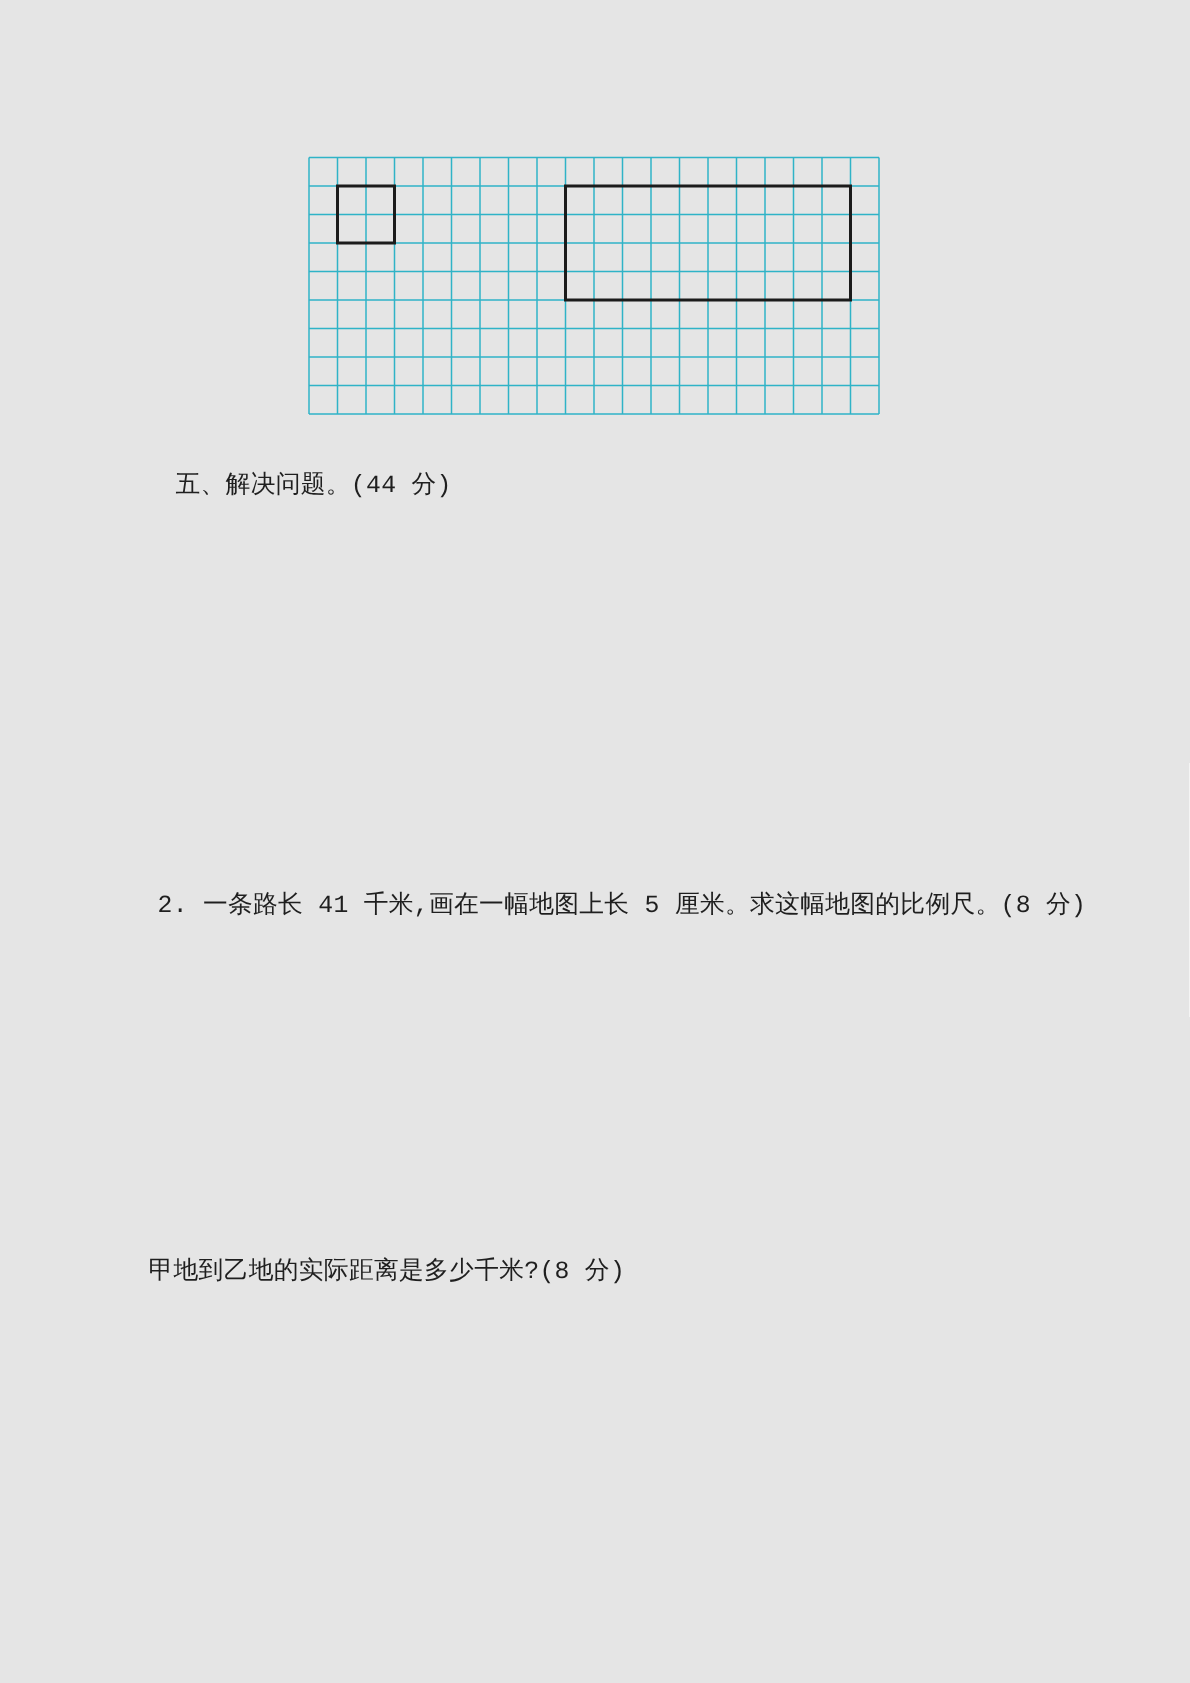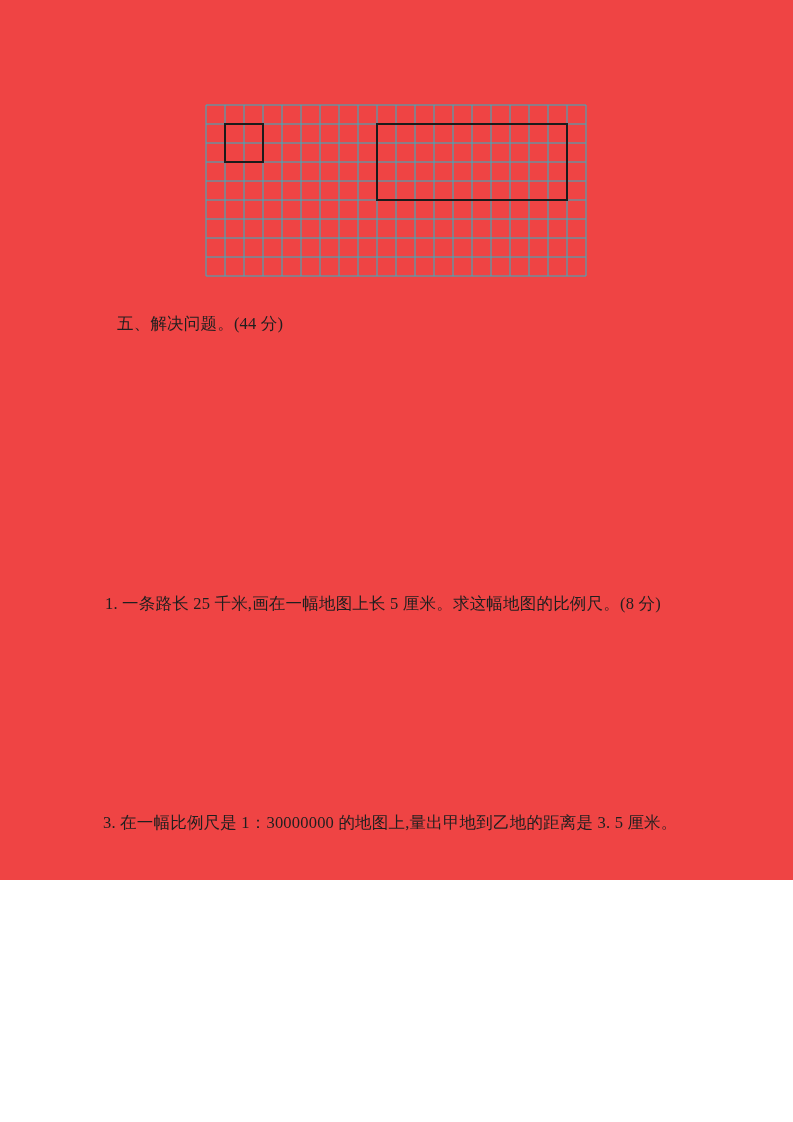--- a/index.html
+++ b/index.html
@@ -3,24 +3,24 @@
 <meta charset="utf-8">
 <style>
   html, body {
     margin: 0;
     padding: 0;
     background: #ffffff;
   }
   .page {
     position: relative;
     width: 793px;
-    height: 880px;
-    background: #ef4444;
+    height: 1122px;
+    background: #e5e5e5;
     overflow: hidden;
-    font-family: Liberation Serif, serif;
+    font-family: Liberation Mono, monospace;
     color: #1f1f1f;
   }
   .grid-wrap {
     position: absolute;
     left: 205px;
     top: 104px;
   }
   .grid-wrap svg { display: block; }
   .line {
     position: absolute;
@@ -45,18 +45,18 @@
     <svg id="grid-svg" width="382" height="173" viewBox="-1 -1 382 173">
         <path d="M 0 0 V 171 M 19 0 V 171 M 38 0 V 171 M 57 0 V 171 M 76 0 V 171 M 95 0 V 171 M 114 0 V 171 M 133 0 V 171 M 152 0 V 171 M 171 0 V 171 M 190 0 V 171 M 209 0 V 171 M 228 0 V 171 M 247 0 V 171 M 266 0 V 171 M 285 0 V 171 M 304 0 V 171 M 323 0 V 171 M 342 0 V 171 M 361 0 V 171 M 380 0 V 171 M 0 0 H 380 M 0 19 H 380 M 0 38 H 380 M 0 57 H 380 M 0 76 H 380 M 0 95 H 380 M 0 114 H 380 M 0 133 H 380 M 0 152 H 380 M 0 171 H 380 " stroke="#2fb3c7" stroke-width="1" fill="none"></path>
         <rect x="19" y="19" width="38" height="38" stroke="#1b1b1b" stroke-width="2" fill="none"></rect>
         <rect x="171" y="19" width="190" height="76" stroke="#1b1b1b" stroke-width="2" fill="none"></rect>
       </svg>
   </div>
 
   <div class="line heading">五、解决问题。(44 分)</div>
 
 
-  <div class="line q2">1. 一条路长 25 千米,画在一幅地图上长 5 厘米。求这幅地图的比例尺。(8 分)</div>
+  <div class="line q2">2. 一条路长 41 千米,画在一幅地图上长 5 厘米。求这幅地图的比例尺。(8 分)</div>
 
-  <div class="line q3-line1">3. 在一幅比例尺是 1：30000000 的地图上,量出甲地到乙地的距离是 3. 5 厘米。</div>
 
+  <div class="line q3-line2">甲地到乙地的实际距离是多少千米?(8 分)</div>
 
 </div>
 
 </body></html>

